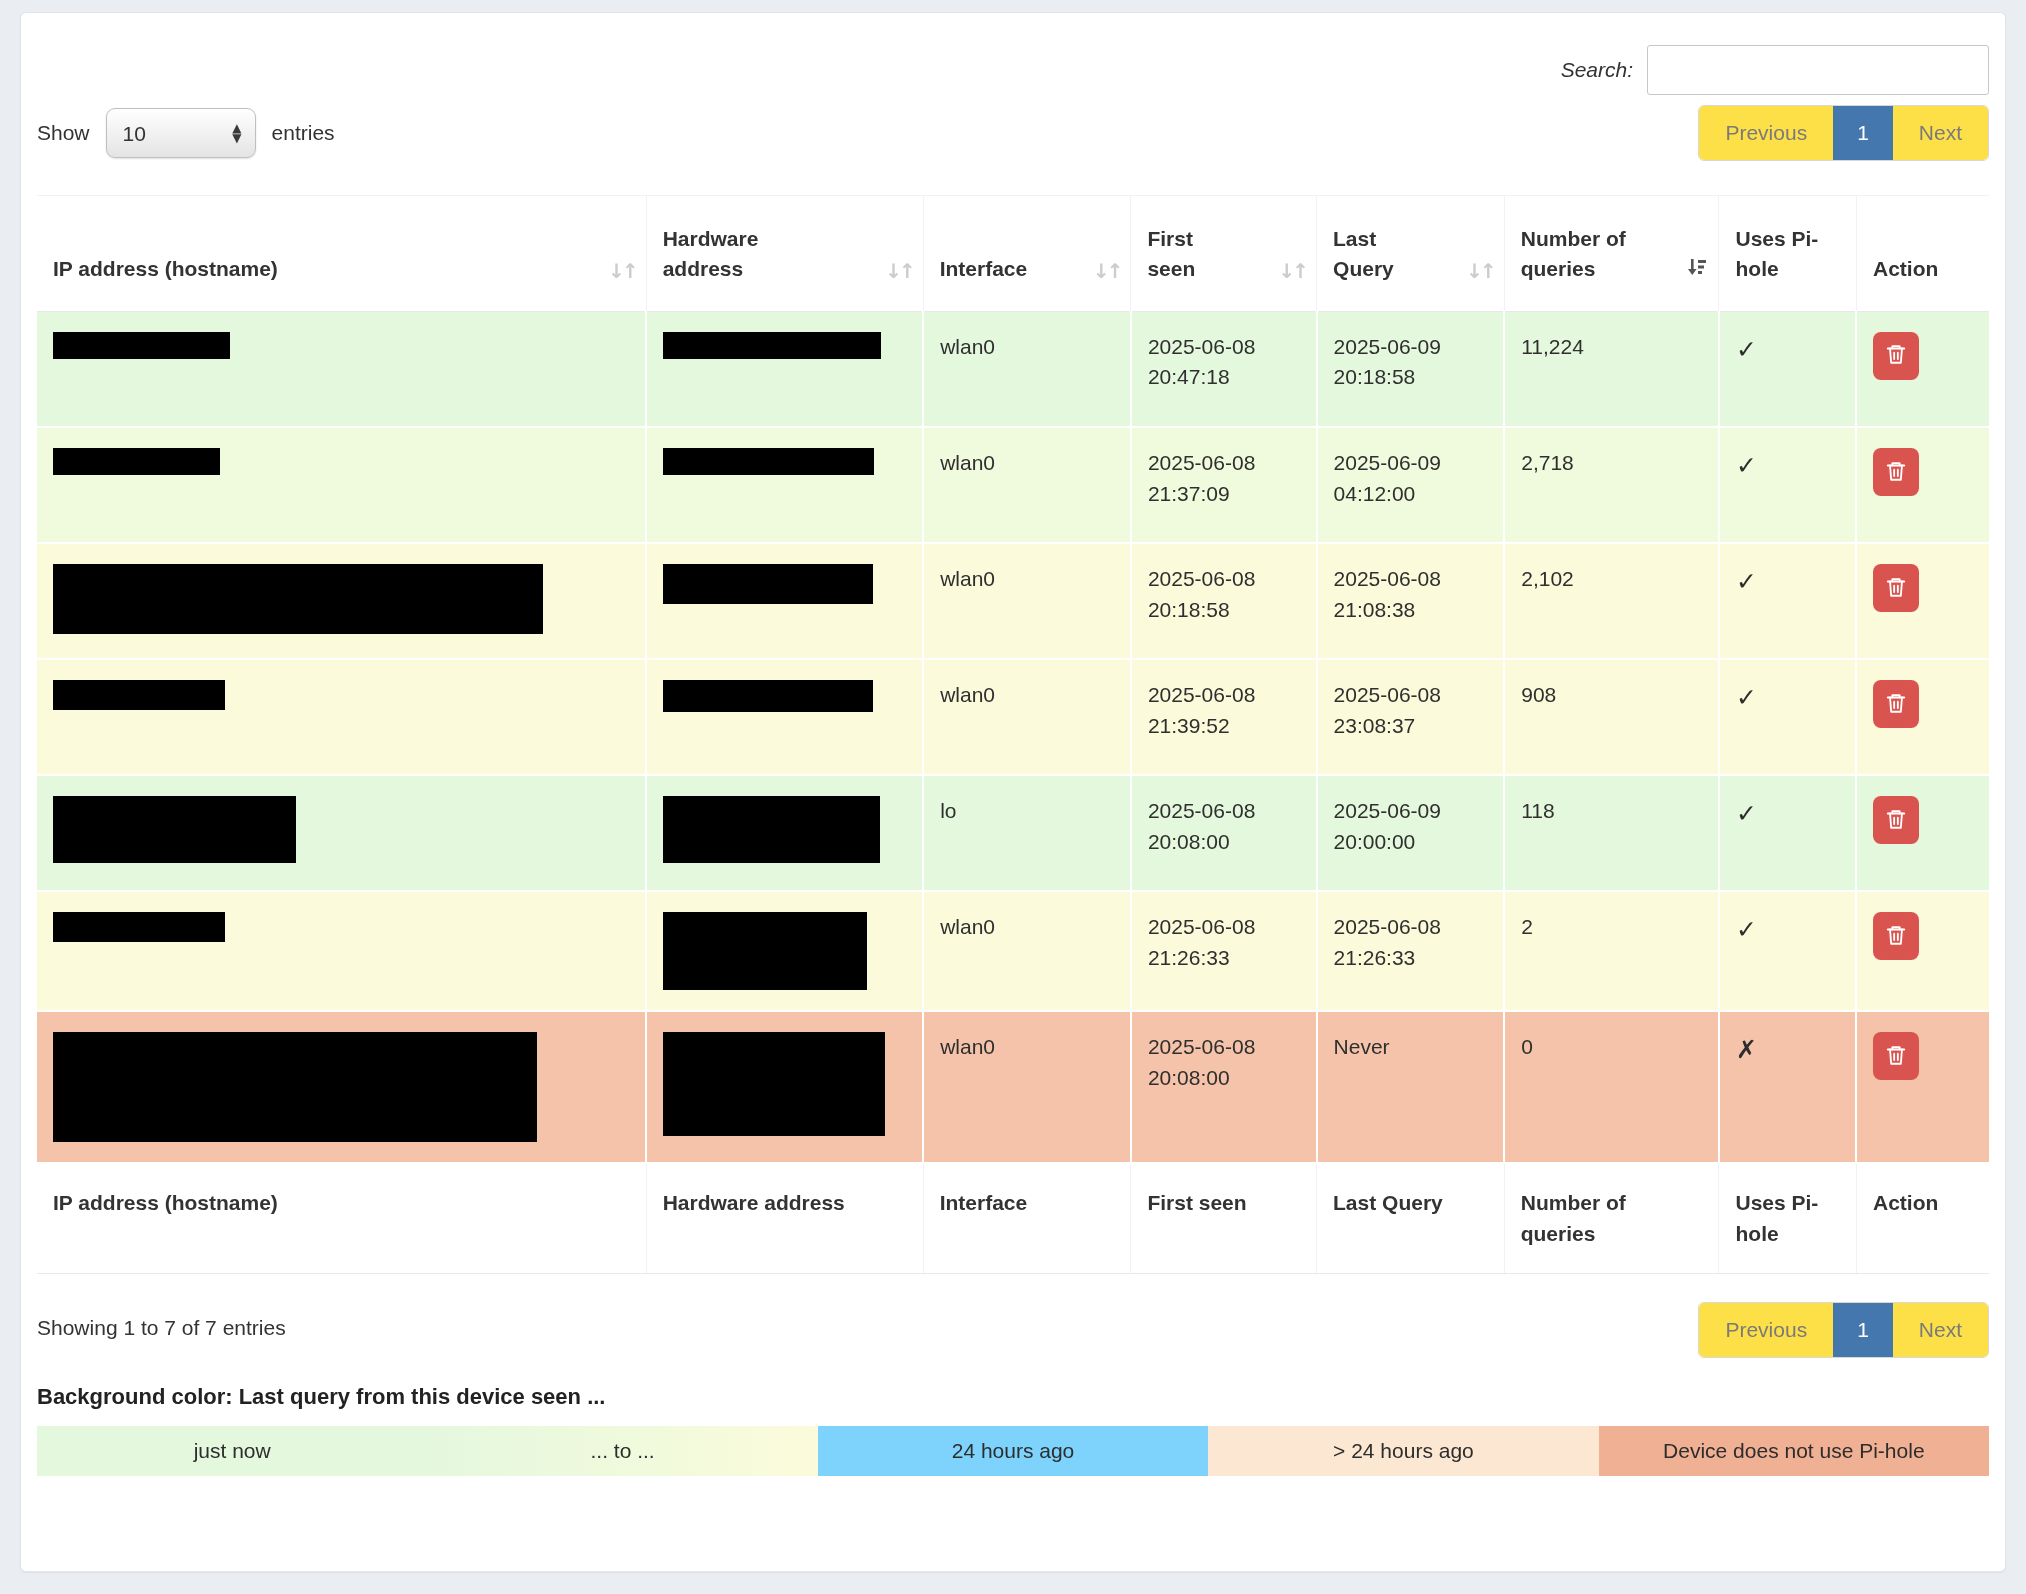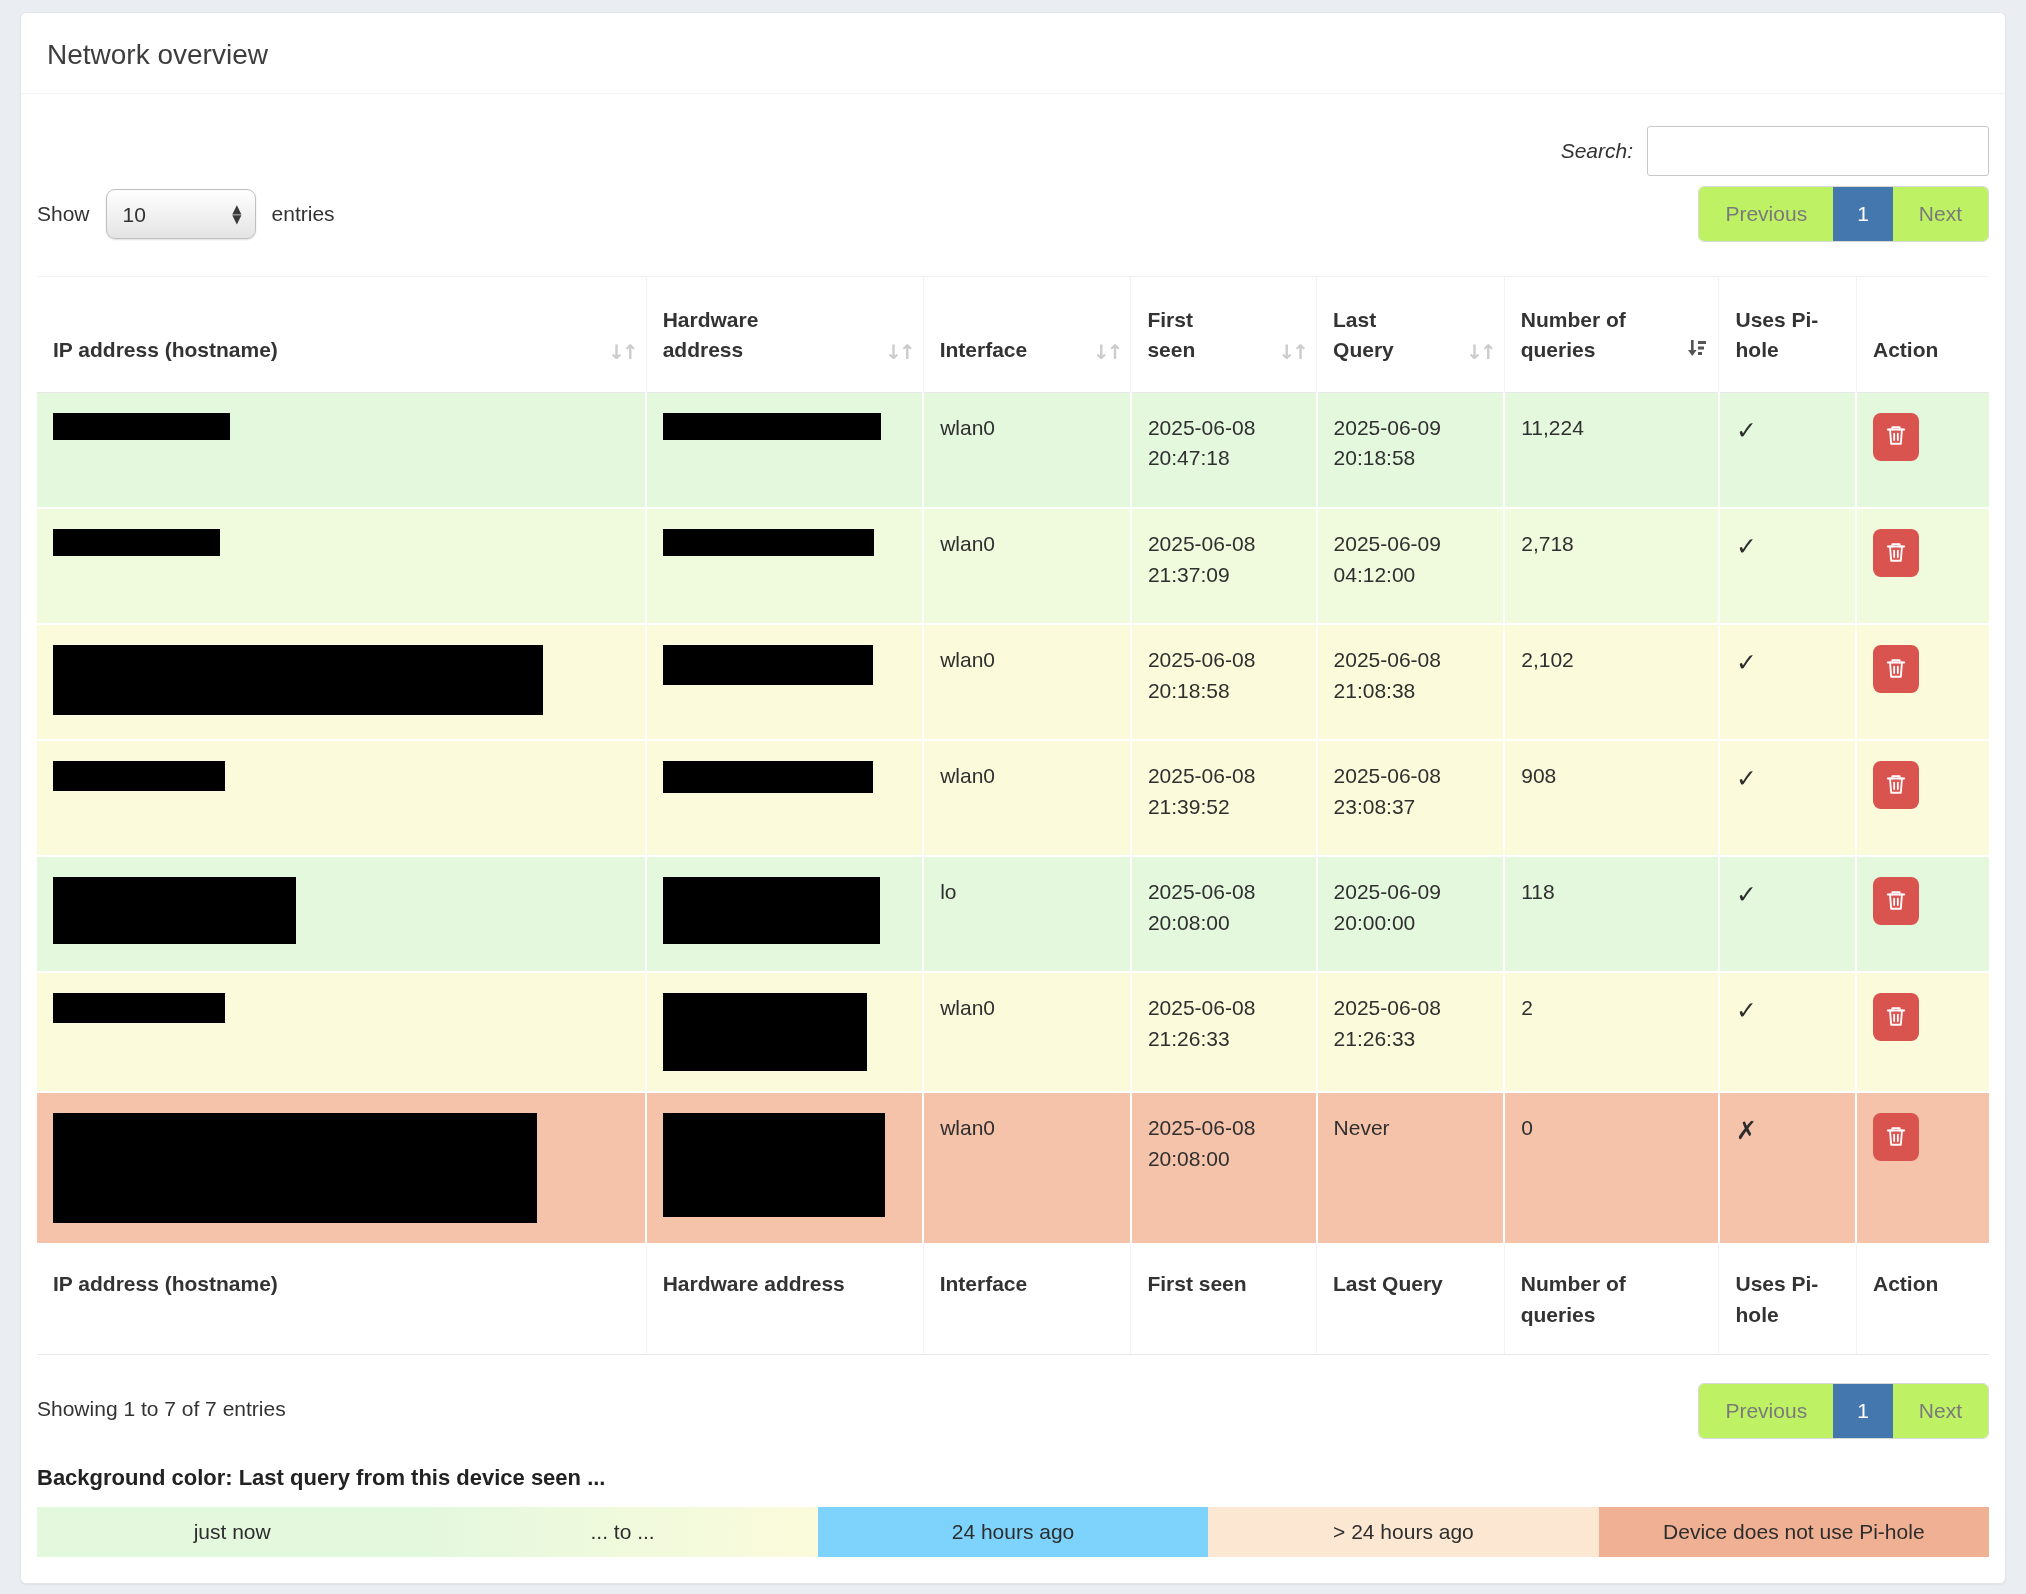--- a/index.html
+++ b/index.html
@@ -86,21 +86,21 @@
   }
   .pagination {
     display: flex;
     border: 1px solid #d8d8d8;
     border-radius: 6px;
     overflow: hidden;
     background: #fff;
   }
   .page-btn {
     border: none;
-    background: #bef264;
+    background: #fde047;
     color: #7a7a7a;
     font-family: inherit;
     font-size: 21px;
     padding: 15px 26px;
     cursor: pointer;
   }
   .page-btn.current {
     background: #4377ad;
     color: #fff;
     padding: 15px 24px;
@@ -205,23 +205,20 @@
     align-items: center;
     justify-content: center;
     font-size: 21px;
     color: #2d2d2d;
   }
 </style>
 </head>
 <body>
 
 <div class="card">
-  <div class="card-header">
-    <h1 class="card-title">Network overview</h1>
-  </div>
   <div class="card-body">
 
     <div class="search-row">
       <span class="search-label">Search:</span>
       <input class="search-input" type="text" value="" style="">
     </div>
 
     <div class="controls-row">
       <div class="show-entries">
         <span>Show</span>

